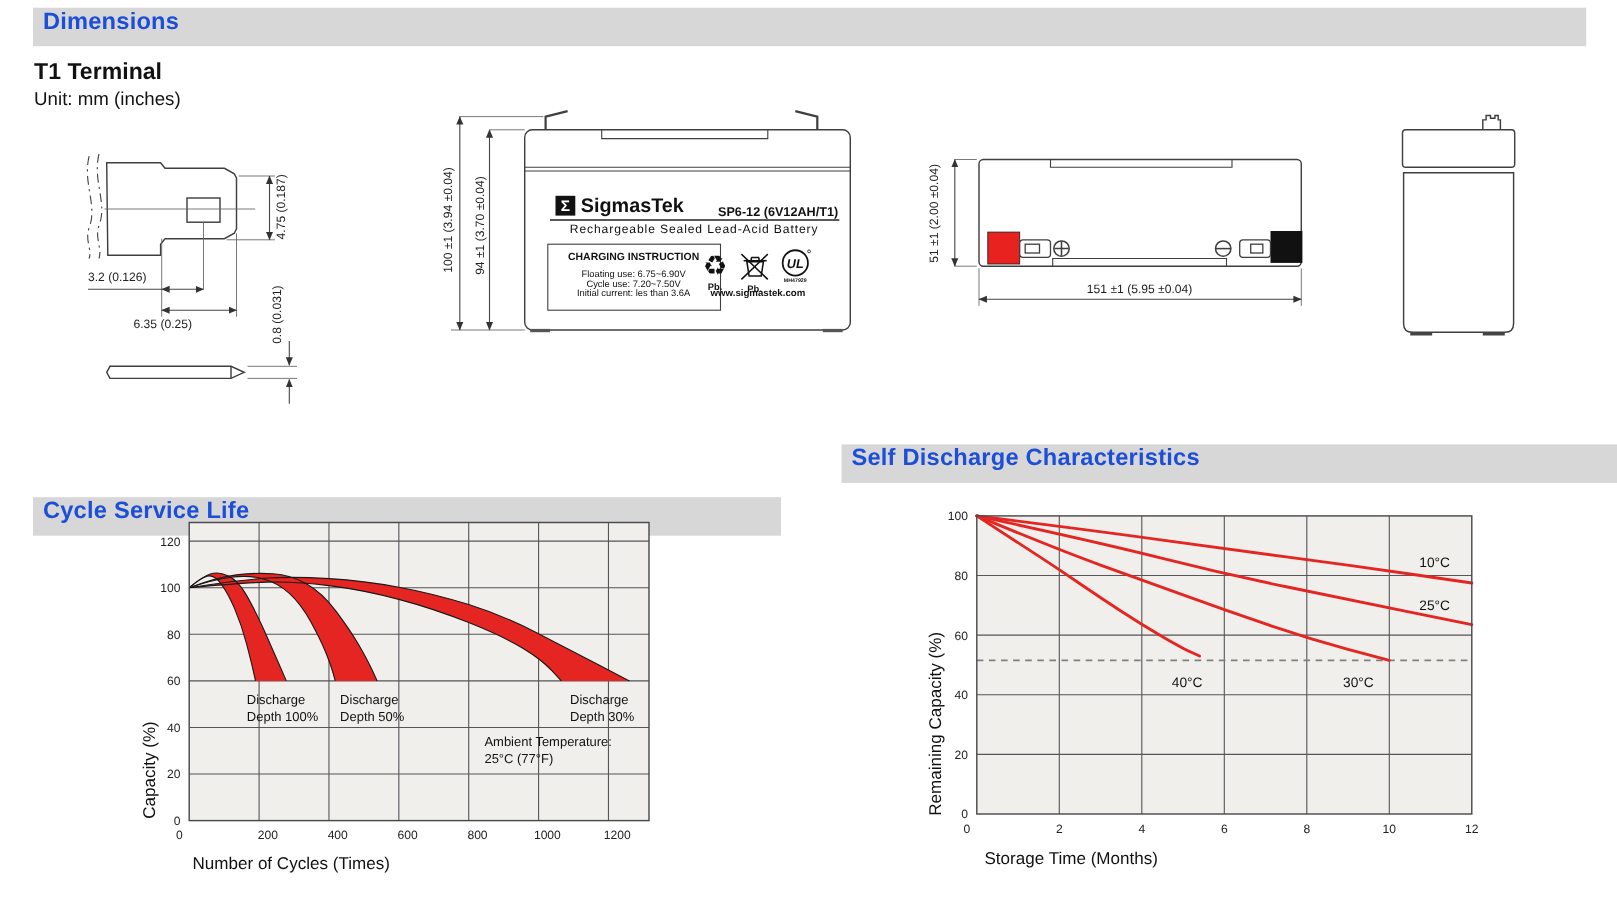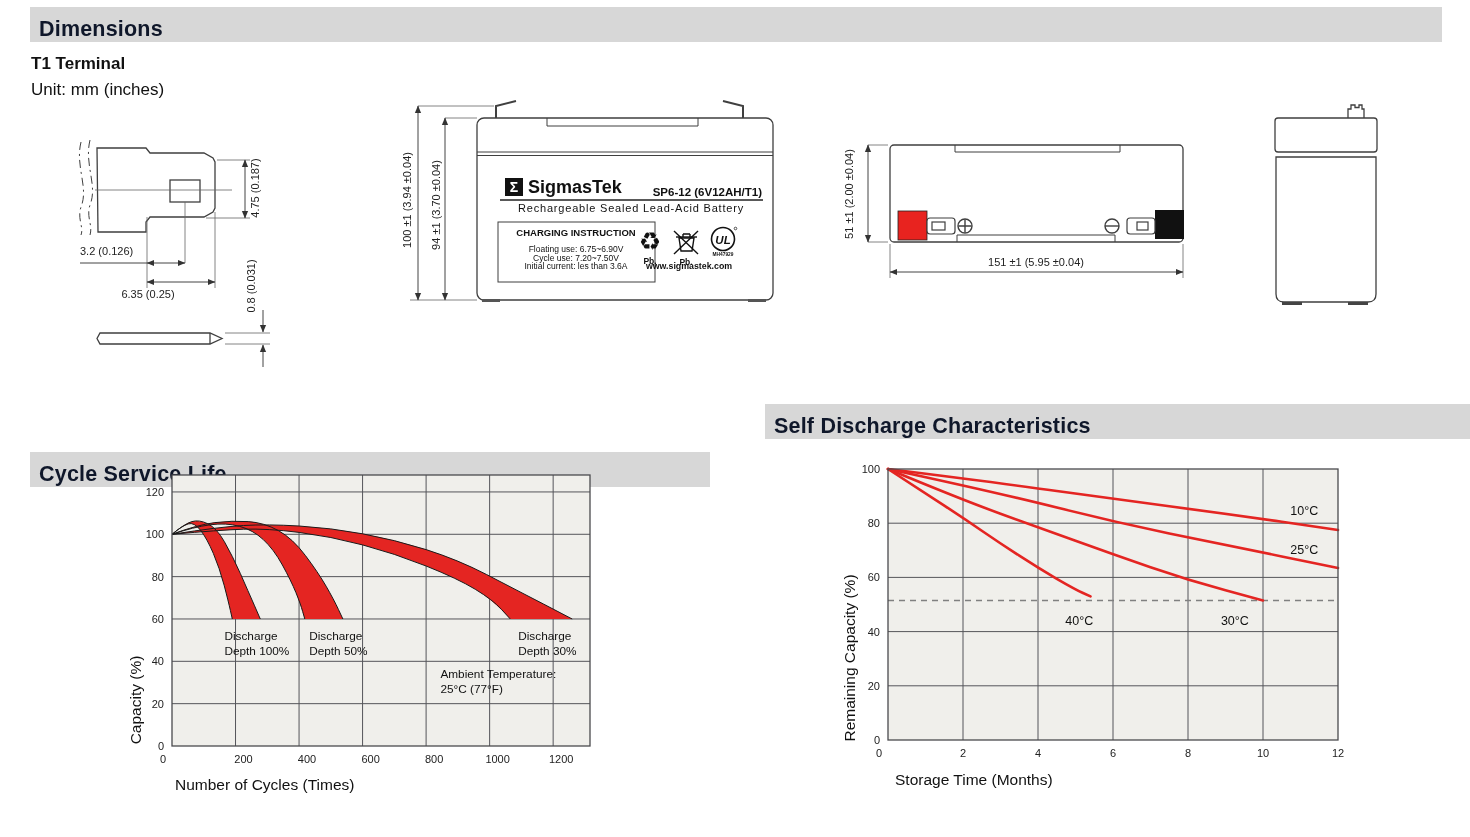--- a/index.html
+++ b/index.html
@@ -1,19 +1,19 @@
 <!DOCTYPE html>
 <html><head>
 <meta charset="utf-8">
 <style>
   html,body{margin:0;padding:0;background:#ffffff;}
   body{width:1470px;height:837px;position:relative;font-family:"Liberation Sans",sans-serif;color:#111;overflow:hidden;}
   .abs{position:absolute;}
-  .bar{position:absolute;background:#d7d7d7;height:35px;display:flex;align-items:flex-end;padding-left:9px;box-sizing:border-box;font-weight:bold;font-size:21.5px;color:#0f172a;letter-spacing:0.2px;}
-  .t1title{position:absolute;left:31px;top:54px;font-weight:bold;font-size:17px;}
+  .bar{position:absolute;background:#d7d7d7;height:35px;display:flex;align-items:flex-start;padding-left:9px;box-sizing:border-box;font-weight:bold;font-size:21.5px;color:#1d4ed8;letter-spacing:0.2px;}
+  .t1title{position:absolute;left:31px;top:54px;font-weight:bold;font-size:21px;}
   .unitnote{position:absolute;left:31px;top:80px;font-size:17px;}
   svg{font-family:"Liberation Sans",sans-serif;overflow:visible;}
   .dimtxt{font-size:11px;fill:#222;}
   .lbl{fill:#111;}
 </style>
 </head>
 <body>
 
 <svg width="0" height="0" class="abs">
   <defs>

